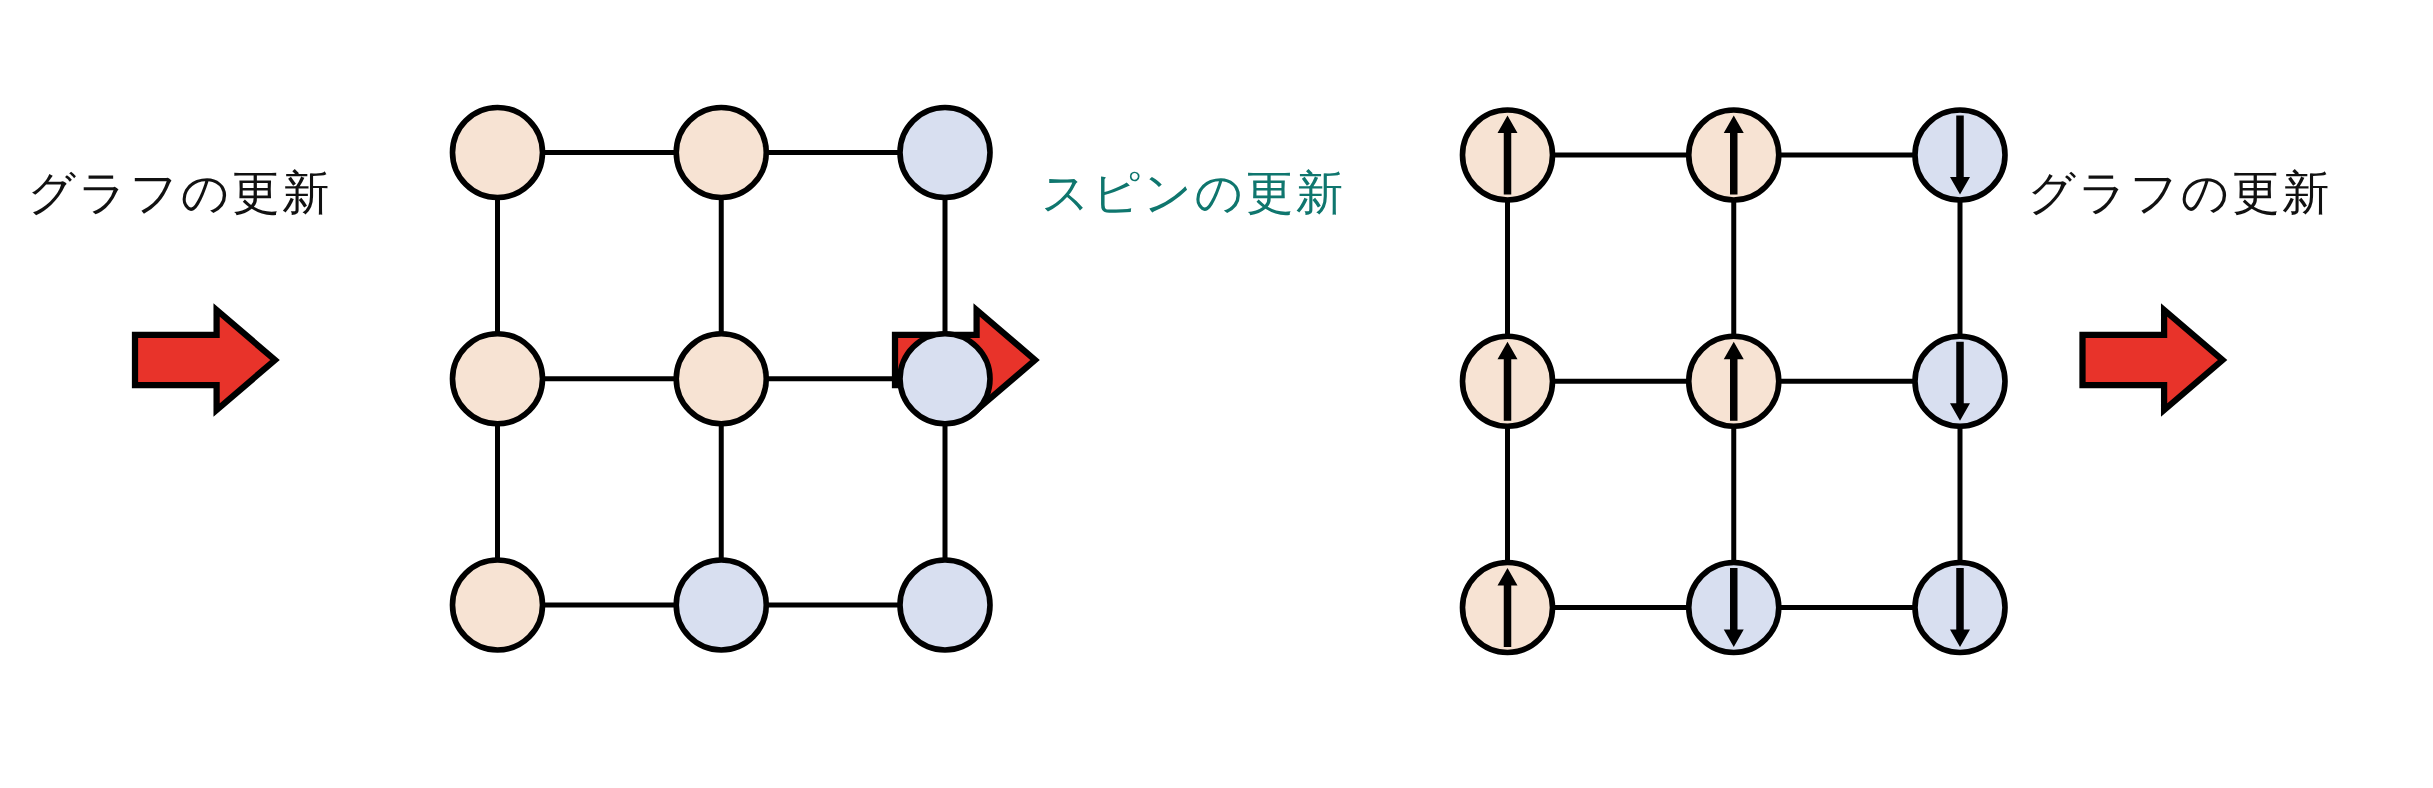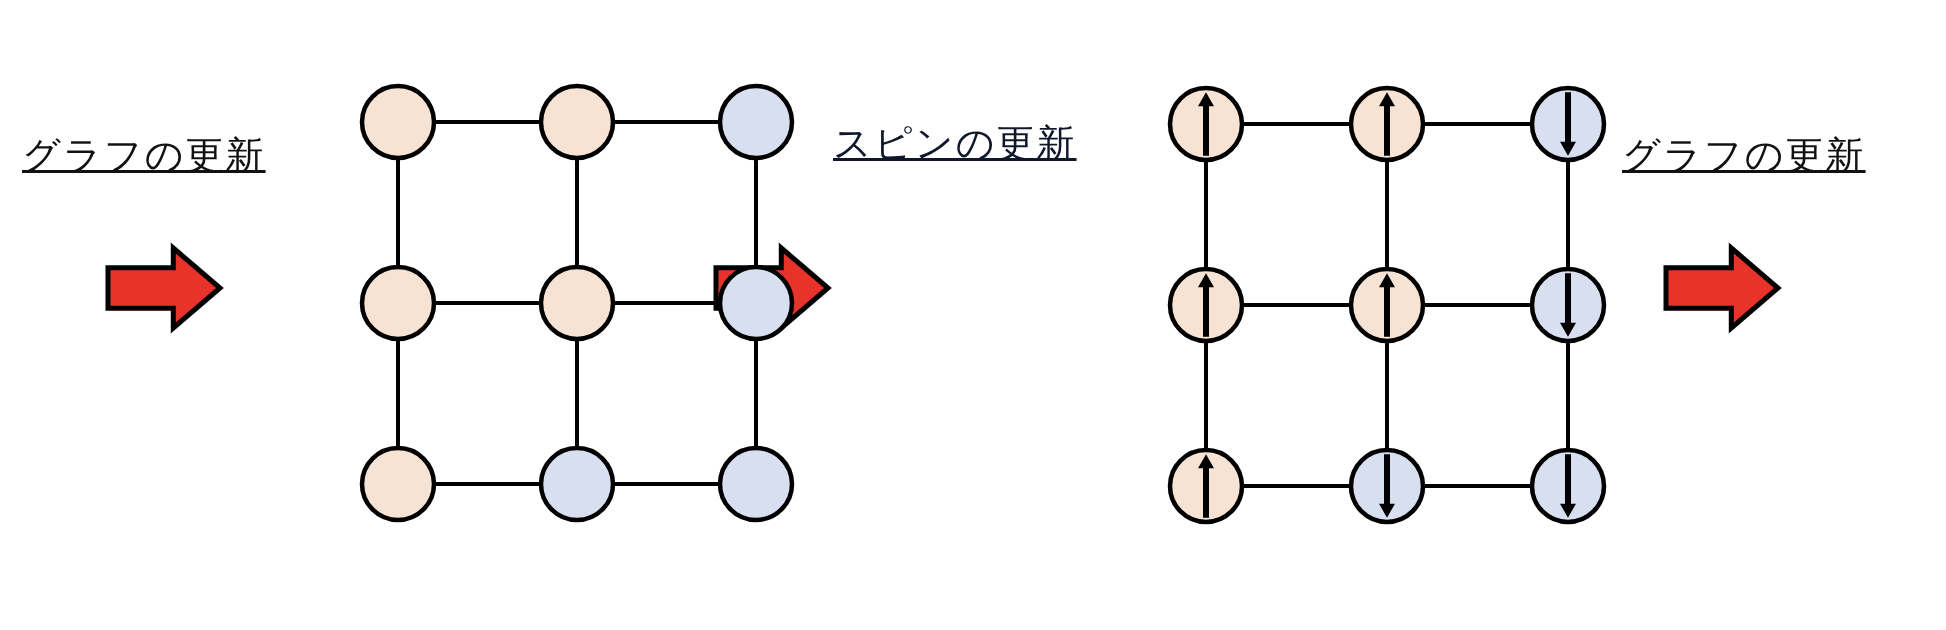--- a/index.html
+++ b/index.html
@@ -11,37 +11,36 @@
     position:relative;
   }
   #stage{position:absolute;inset:0;}
   .label{
     position:absolute;
     font-size:38px;
     color:#111111;
     letter-spacing:2px;
     white-space:nowrap;
     line-height:1;
-    text-decoration:underline;
   }
   .arrow{position:absolute;}
   .lattice{position:absolute;}
   svg{display:block;overflow:visible;}
 </style>
 </head>
 <body>
 
 <div id="stage">
     <div class="label" style="left: 22px; top: 136px; color: rgb(17, 17, 17);">グラフの更新</div>
     <div class="arrow" style="left: 106px; top: 246px; width: 116px; height: 84px;">
       <svg width="116" height="84" viewBox="0 0 116 84">
         <polygon points="2,21.84 67.28,21.84 67.28,2 114,42 67.28,82 67.28,62.16 2,62.16" fill="#e8332a" stroke="#000000" stroke-width="5" stroke-linejoin="miter"></polygon>
       </svg>
     </div>
-    <div class="label" style="left: 833px; top: 124px; color: #0f172a;">スピンの更新</div>
+    <div class="label" style="left: 833px; top: 136px; color: #0f766e;">スピンの更新</div>
     <div class="arrow" style="left: 714px; top: 246px; width: 116px; height: 84px;">
       <svg width="116" height="84" viewBox="0 0 116 84">
         <polygon points="2,21.84 67.28,21.84 67.28,2 114,42 67.28,82 67.28,62.16 2,62.16" fill="#e8332a" stroke="#000000" stroke-width="5" stroke-linejoin="miter"></polygon>
       </svg>
     </div>
     <div class="label" style="left: 1622px; top: 136px; color: rgb(17, 17, 17);">グラフの更新</div>
     <div class="arrow" style="left: 1664px; top: 246px; width: 116px; height: 84px;">
       <svg width="116" height="84" viewBox="0 0 116 84">
         <polygon points="2,21.84 67.28,21.84 67.28,2 114,42 67.28,82 67.28,62.16 2,62.16" fill="#e8332a" stroke="#000000" stroke-width="5" stroke-linejoin="miter"></polygon>
       </svg>

